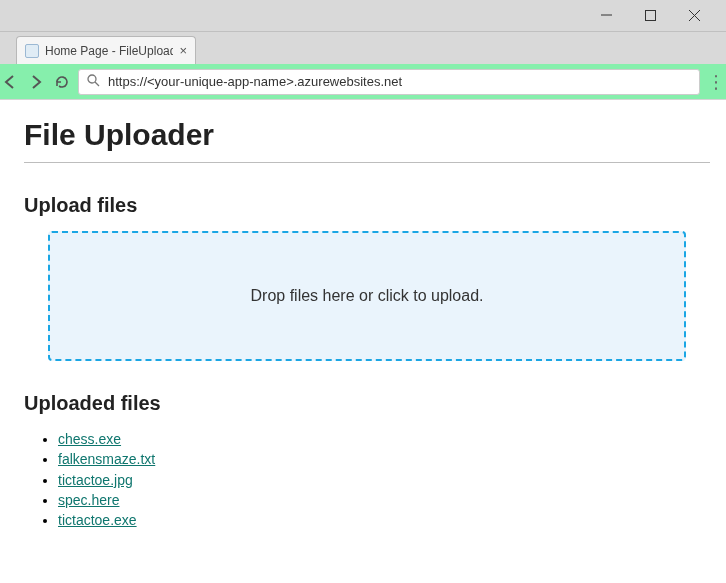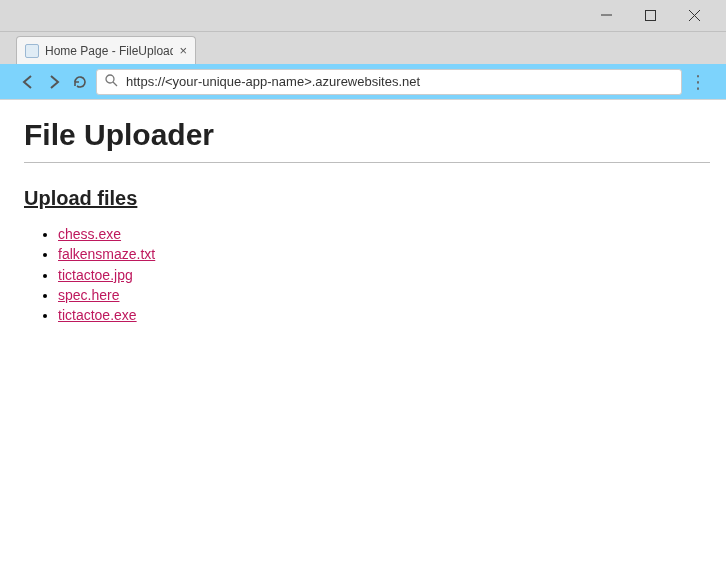--- a/index.html
+++ b/index.html
@@ -53,25 +53,25 @@
       gap: 6px;
     }
     .favicon {
       width: 14px; height: 14px; background: #e0ecf5; border: 1px solid #9bb8d3; border-radius: 2px;
     }
     .tab-title { white-space: nowrap; overflow: hidden; text-overflow: clip; flex: 1; }
     .tab-close { font-size: 13px; color: #555; }
     
     .navrow {
       height: 36px;
-      background: #7dd3fc;
+      background: #86efac;
       border-bottom: 1px solid #d4d4d4;
       display: flex;
       align-items: center;
-      padding: 0 18px;
+      padding: 0 0;
       gap: 6px;
     }
     .nav-btn { width: 20px; height: 20px; display:flex; align-items:center; justify-content:center; color:#555; }
     .omnibox {
       flex: 1;
       height: 26px;
       border: 1px solid #ccc;
       border-radius: 3px;
       background: #fff;
       display: flex;
@@ -91,44 +91,43 @@
       font-family: "Segoe UI", Tahoma, sans-serif;
       font-weight: 700;
       font-size: 30px;
       margin: 8px 0 10px 0;
       color: #222;
     }
     .hr { border-top: 1px solid #bdbdbd; margin-bottom: 12px; }
     .page h2 {
       font-weight: 700;
       font-size: 20px;
-      margin: 24px 0 14px 0;
+      margin: 31px 0 14px 0;
       color: #222;
-      text-decoration: underline;
     }
     .dropzone {
       margin: 8px 24px 12px 24px;
       border: 2.5px dashed #1aa6e4;
       background: #eaf4fc;
       border-radius: 4px;
       height: 130px;
       display: flex;
       align-items: center;
       justify-content: center;
       font-size: 16px;
       color: #333;
     }
     ul.files {
       margin: 6px 0 0 6px;
       padding-left: 28px;
       font-size: 14px;
       line-height: 1.45;
     }
     ul.files li a {
-      color: #be185d;
+      color: #0f766e;
       text-decoration: underline;
     }
   </style>
 </head>
 <body>
 
 <div class="win-top">
   <div class="win-btn">
     <svg width="11" height="11">
         <line x1="0" y1="5" x2="11" y2="5" stroke="#333" stroke-width="1"></line>
@@ -182,21 +181,25 @@
     <span>https://&lt;your-unique-app-name&gt;.azurewebsites.net</span>
   </div>
   <div class="menu-btn">⋮</div>
 </div>
 
 <div class="page">
   <h1>File Uploader</h1>
   <div class="hr"></div>
 
   <h2>Upload files</h2>
-
+  <div class="dropzone">
+    <span>Drop files here or click to upload.</span>
+  </div>
+
+  <h2>Uploaded files</h2>
   <ul class="files">
     <li><a href="#">chess.exe</a></li>
     <li><a href="#">falkensmaze.txt</a></li>
     <li><a href="#">tictactoe.jpg</a></li>
     <li><a href="#">spec.here</a></li>
     <li><a href="#">tictactoe.exe</a></li>
   </ul>
 </div>
 
 </body></html>

